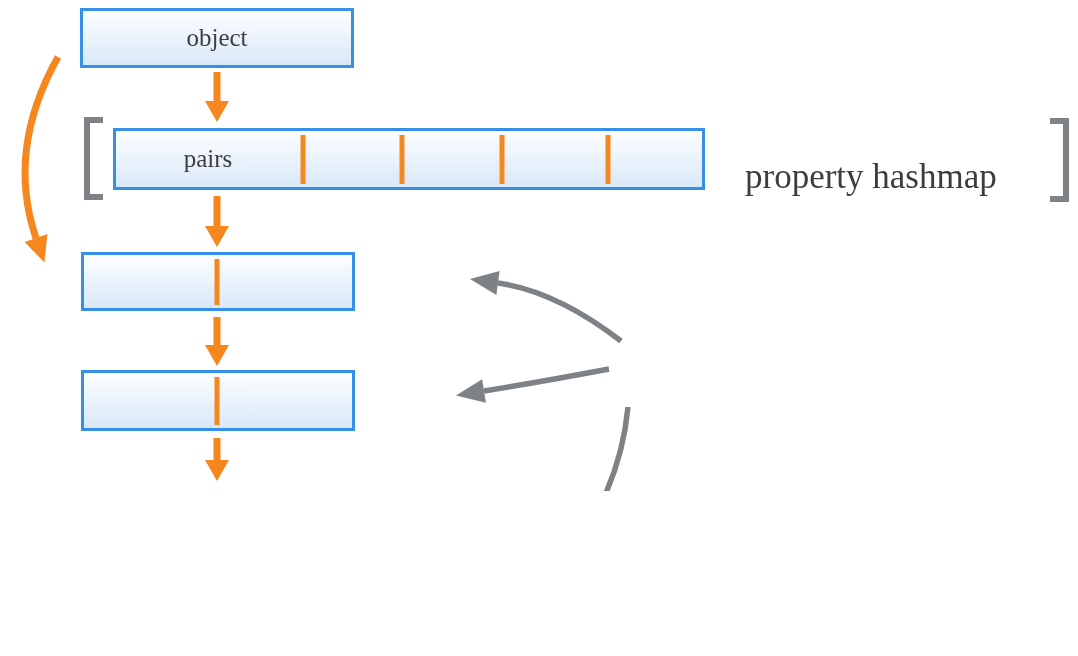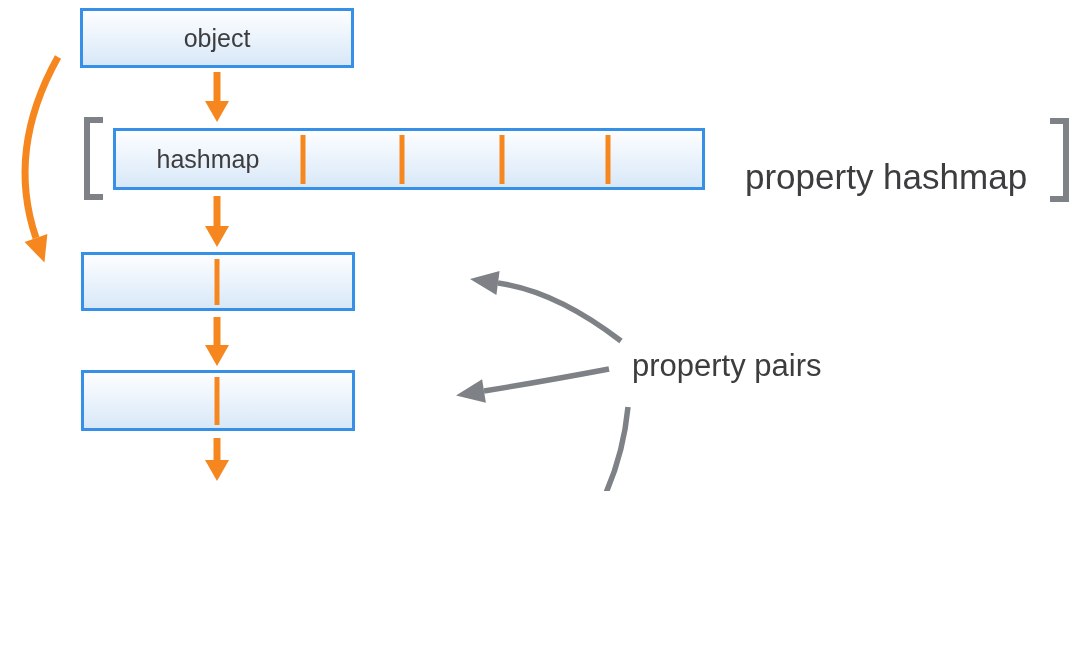--- a/index.html
+++ b/index.html
@@ -9,21 +9,21 @@
     --box-fill-bottom:#D8E8F8;
     --gray:#7E8286;
     --text-dark:#3D3D3F;
     --background:#FFFFFF;
   }
   html,body{margin:0;padding:0;background:var(--background);}
   .canvas{
     position:relative;
     width:1078px;height:491px;
     background:var(--background);
-    font-family:Liberation Sans, sans-serif;
+    font-family:Liberation Serif, serif;
     color:var(--text-dark);
     overflow:hidden;
   }
   .box{
     position:absolute;
     box-sizing:border-box;
     border:3px solid var(--blue-border);
     background:linear-gradient(180deg, var(--box-fill-top) 0%, var(--box-fill-bottom) 100%);
   }
   .object-box{left:80px;top:8px;width:274px;height:60px;}
@@ -62,23 +62,22 @@
 
 <div class="canvas">
 
   <div class="box object-box"></div>
   <div class="box header-box"></div>
   <div class="box pair-box-1"></div>
   <div class="box pair-box-2"></div>
   <div class="box pair-box-3"></div>
 
   <div class="box-label object-label">object</div>
-  <div class="box-label header-label">hashmap</div>
+  <div class="box-label header-label">pairs</div>
   <div class="float-label hashmap-label">property hashmap</div>
-  <div class="float-label pairs-label">property pairs</div>
 
   <svg class="overlay" width="1078" height="656" viewBox="0 0 1078 656">
 
     <path class="bracket" d="M 103,120 H 87 V 197 H 103"></path>
     <path class="bracket" d="M 1050,121 H 1066 V 199 H 1050"></path>
 
     <g>
       <line class="o-divider" x1="303" y1="135" x2="303" y2="184"></line>
       <line class="o-divider" x1="402" y1="135" x2="402" y2="184"></line>
       <line class="o-divider" x1="502" y1="135" x2="502" y2="184"></line>

